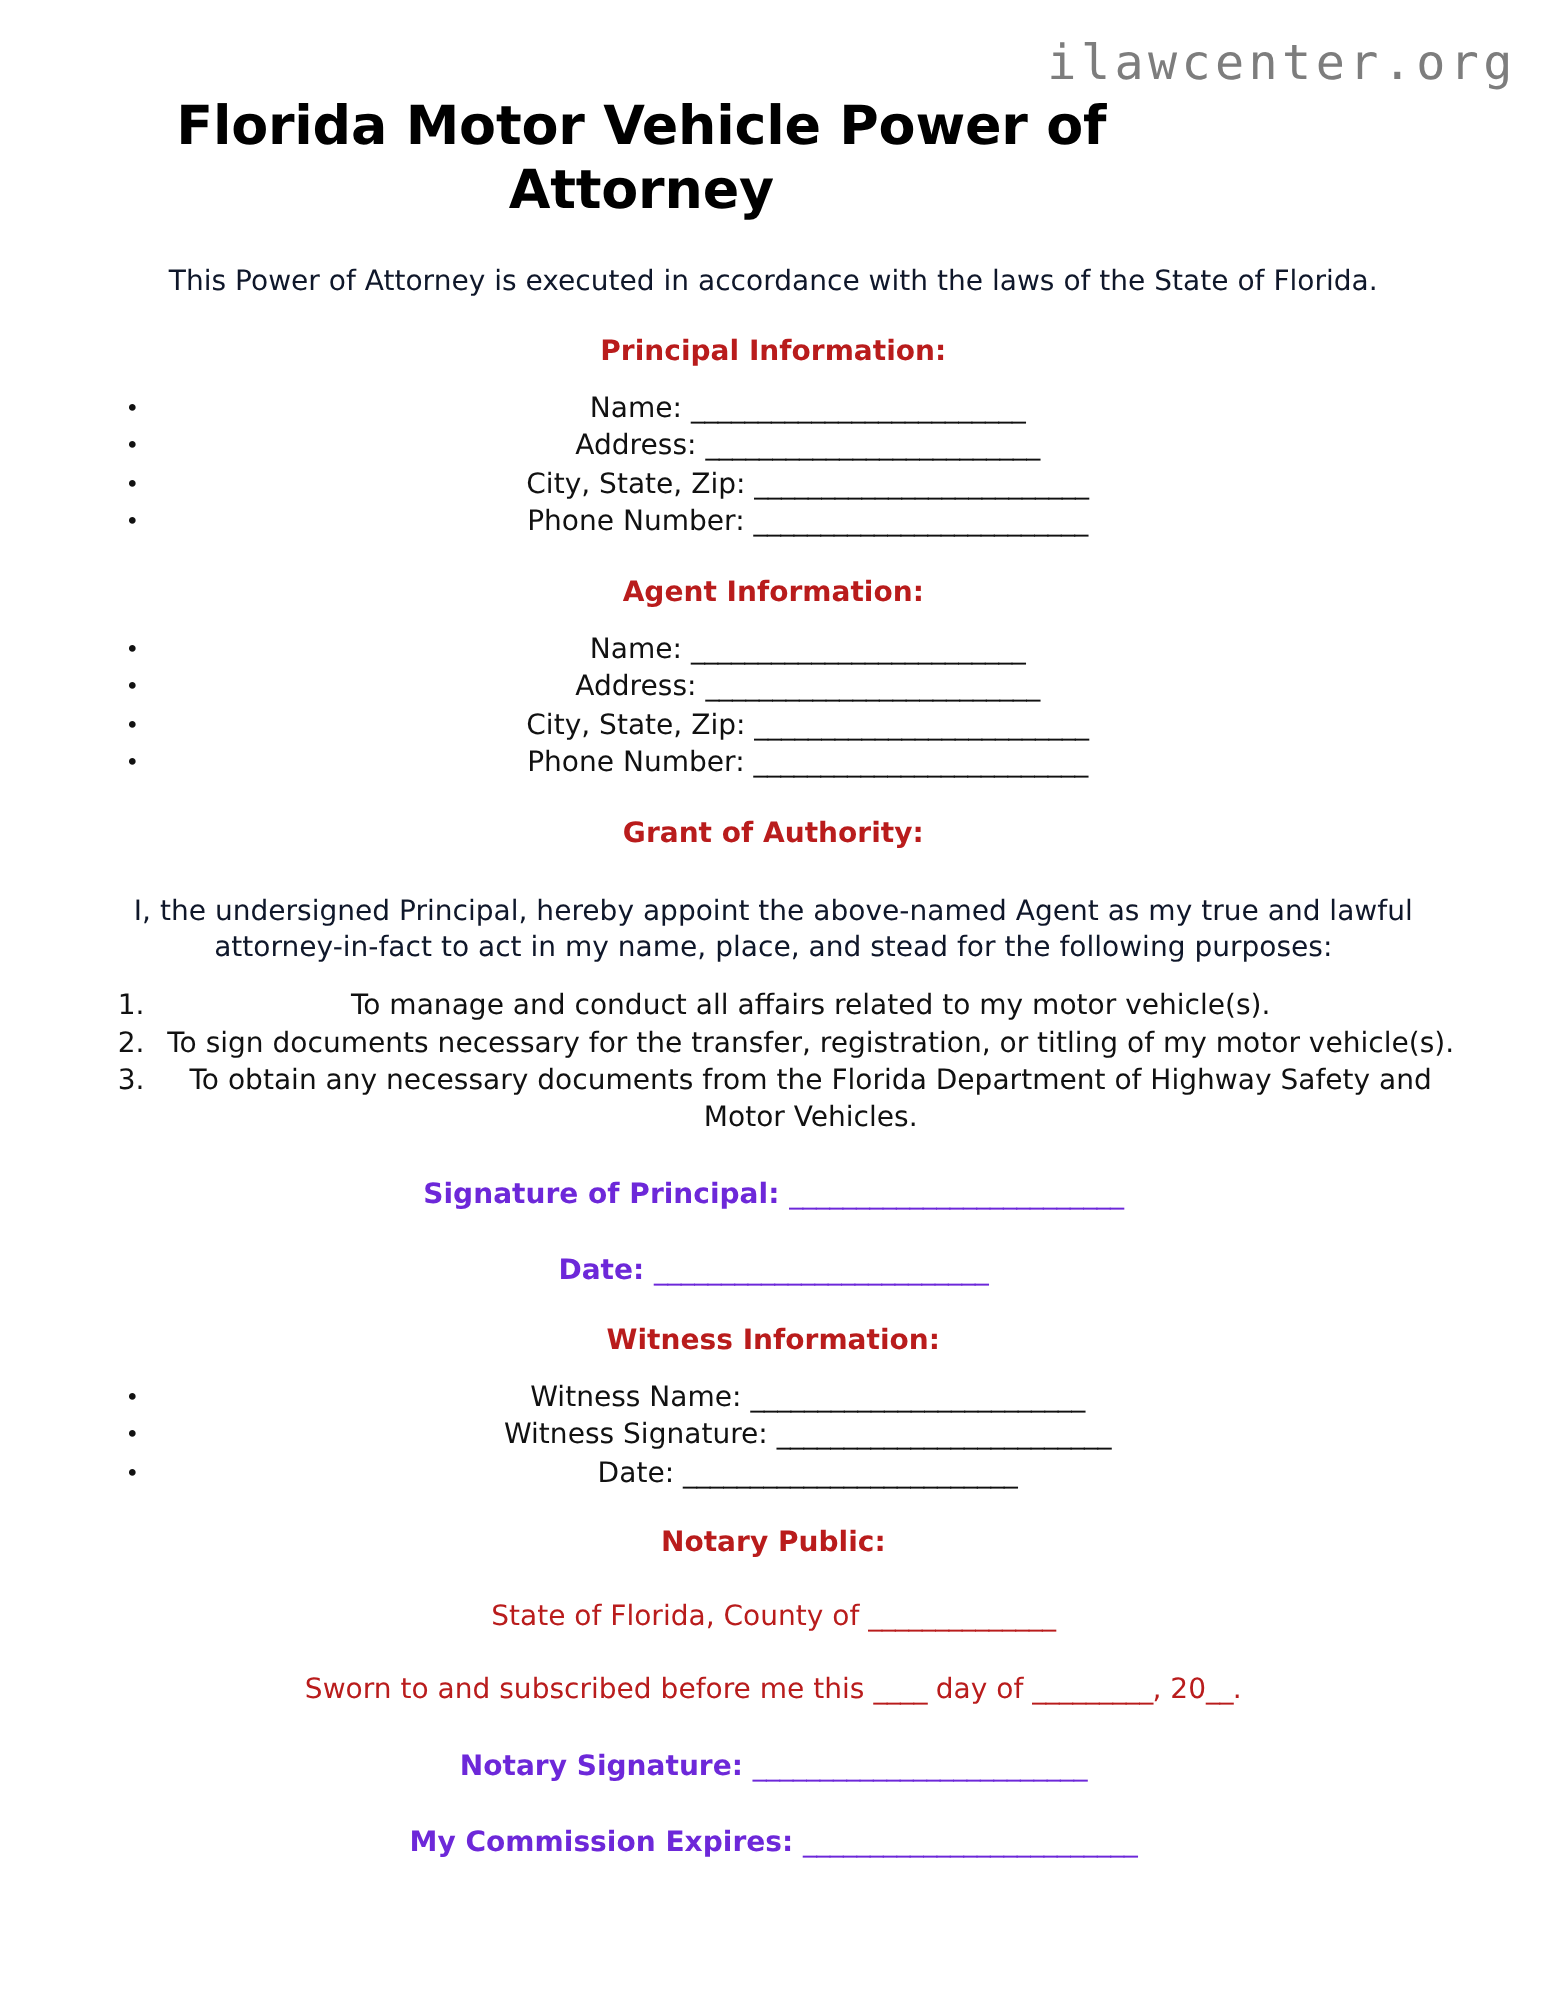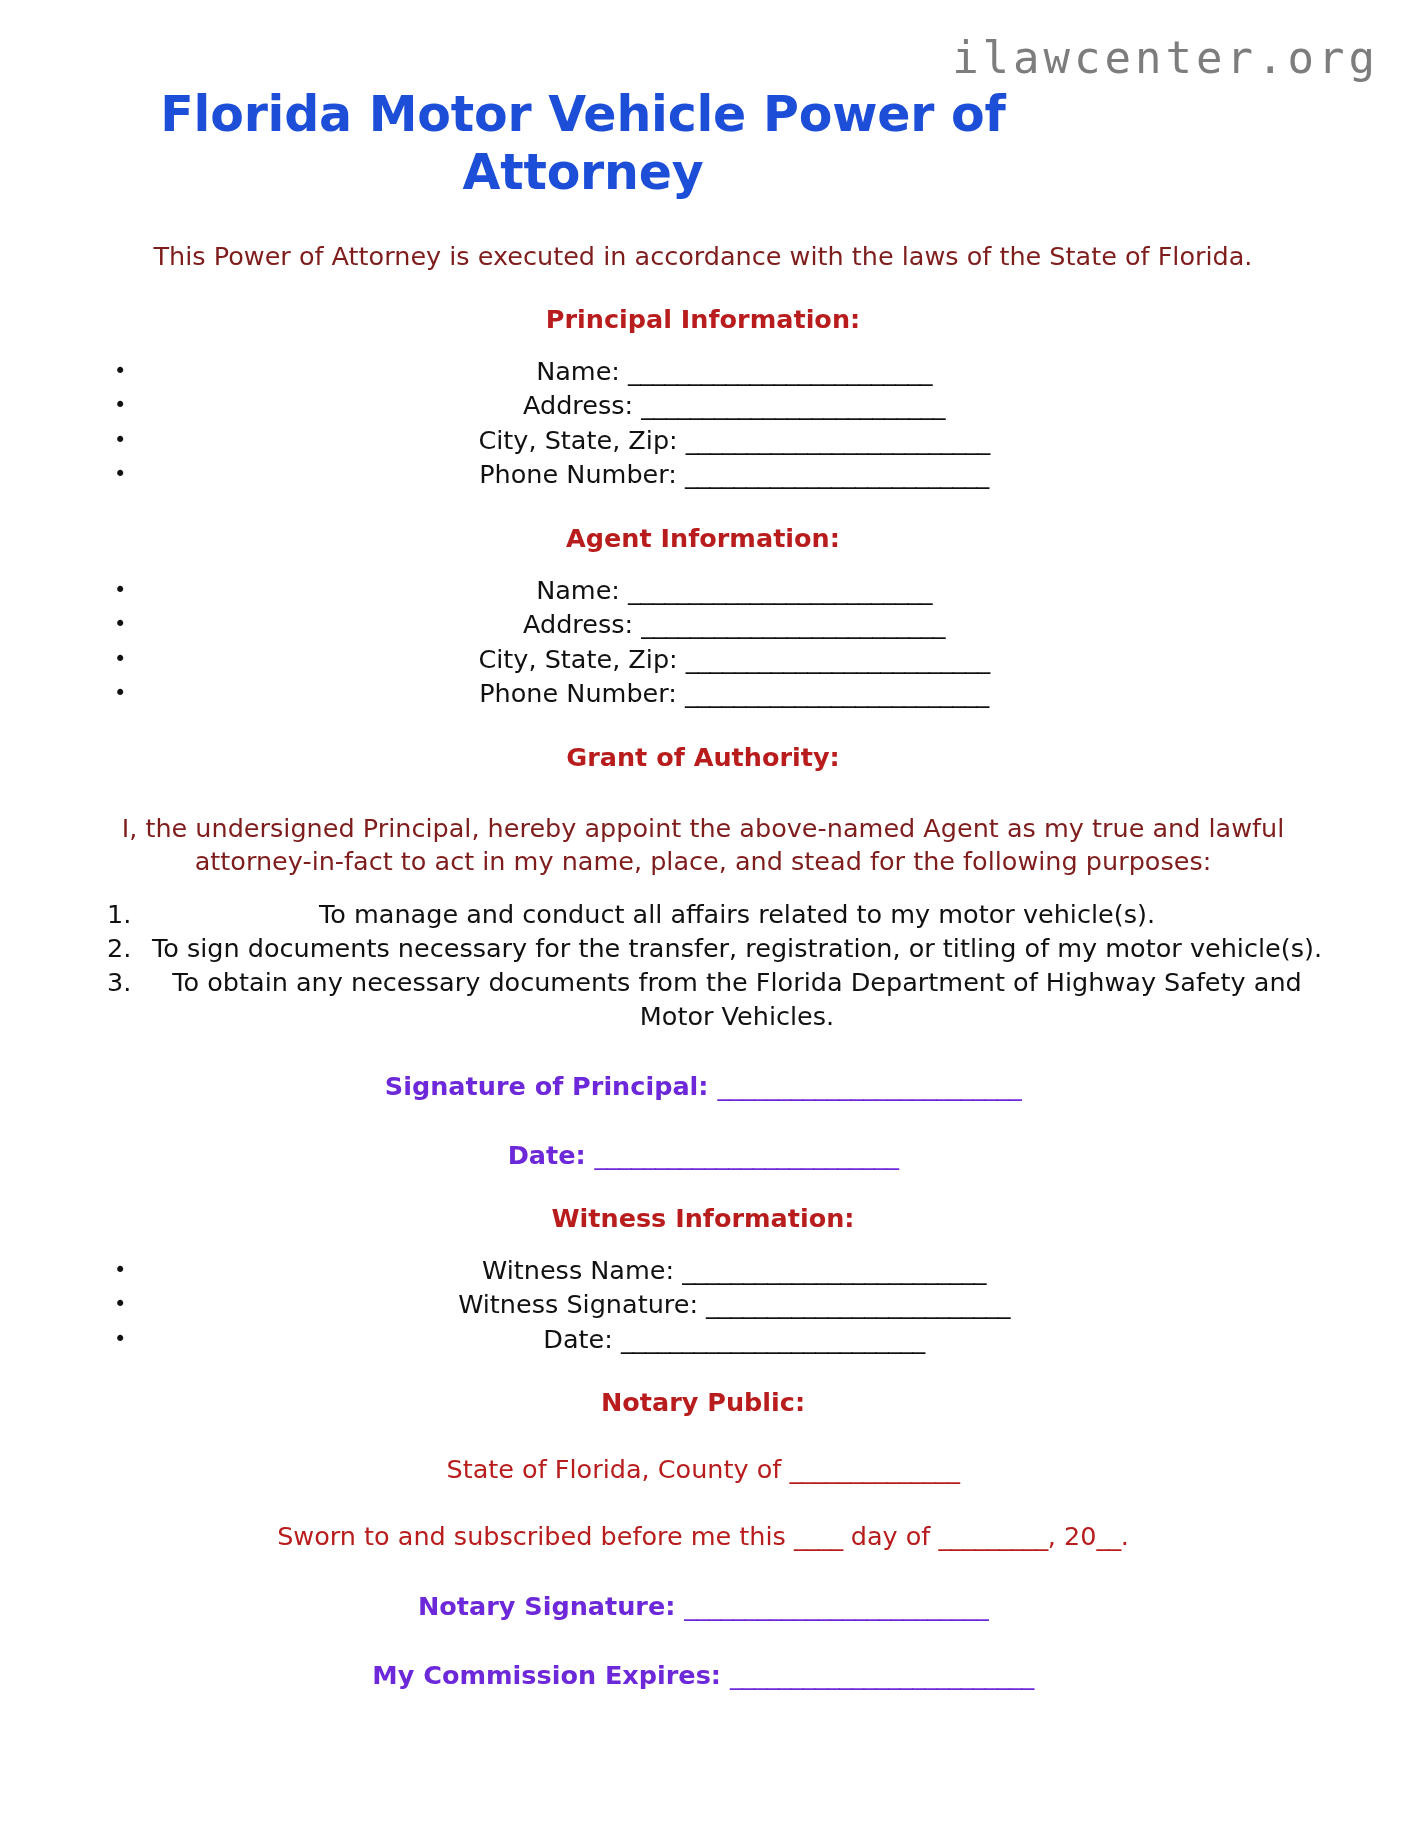--- a/index.html
+++ b/index.html
@@ -51,29 +51,29 @@
 
   h1.doc-title {
     font-family: "DejaVu Sans", sans-serif;
     font-weight: bold;
     font-size: 49px;
     line-height: 1.18;
     letter-spacing: -0.2px;
     margin: 0 0 0 0;
     padding: 0;
     width: 1010px;
-    color: #1d4ed8;
+    color: #000000;
   }
 
   p.para {
     font-size: 25.5px;
     line-height: 1.30;
     margin: 38px 0 0 0;
     padding: 0;
-    color: #7f1d1d;
+    color: #0f172a;
   }
 
   h2.sec-head {
     font-size: 25.5px;
     font-weight: bold;
     line-height: 1.25;
     margin: 31px 0 0 0;
     padding: 0;
     color: #b91c1c;
   }

